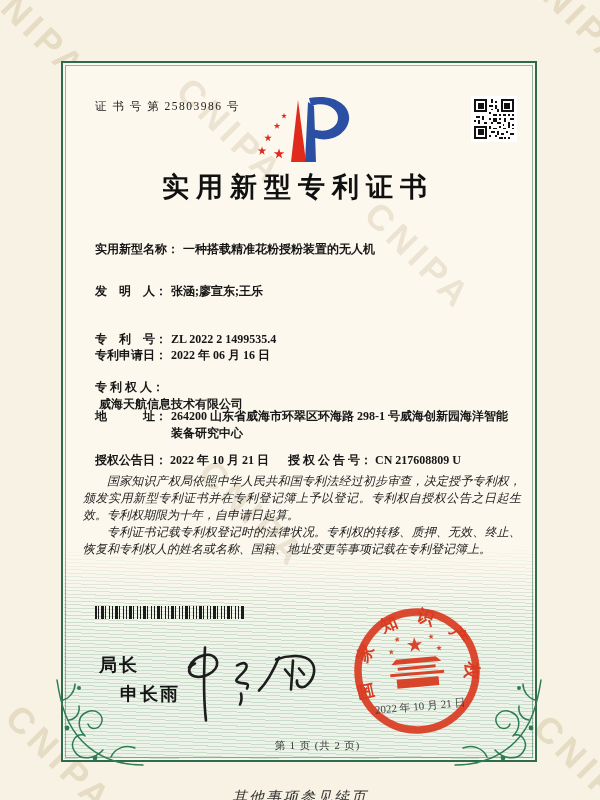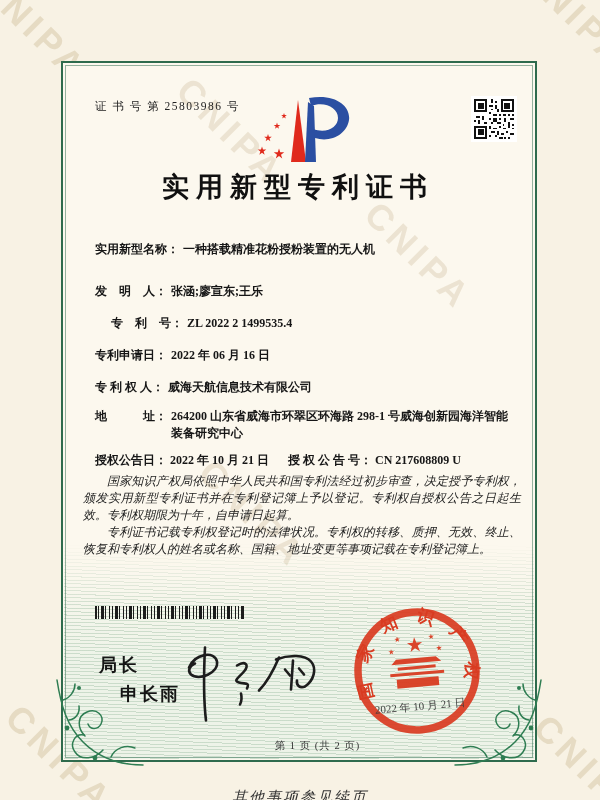--- a/index.html
+++ b/index.html
@@ -141,29 +141,29 @@
     <div class="title">实用新型专利证书</div>
 
     <div class="row" style="top:178px;">
       <span class="lbl">实用新型名称：</span>
       <span class="val">一种搭载精准花粉授粉装置的无人机</span>
     </div>
     <div class="row" style="top:220px;">
       <span class="lbl">发　明　人：</span>
       <span class="val">张涵;廖宣东;王乐</span>
     </div>
-    <div class="row" style="top:252px;margin-left:16px;">
+    <div class="row" style="top:268px;">
       <span class="lbl">专　利　号：</span>
       <span class="val">ZL 2022 2 1499535.4</span>
     </div>
     <div class="row" style="top:284px;">
       <span class="lbl">专利申请日：</span>
       <span class="val">2022 年 06 月 16 日</span>
     </div>
-    <div class="row" style="top:316px;">
+    <div class="row" style="top:316px;flex-direction:column;">
       <span class="lbl">专 利 权 人：</span>
       <span class="val">威海天航信息技术有限公司</span>
     </div>
     <div class="row" style="top:345px;">
       <span class="lbl">地　　　址：</span>
       <span class="val">264200 山东省威海市环翠区环海路 298-1 号威海创新园海洋智能装备研究中心</span>
     </div>
     <div class="row grant" style="top:389px;">
       <span class="lbl">授权公告日：</span>
       <span>2022 年 10 月 21 日</span>

